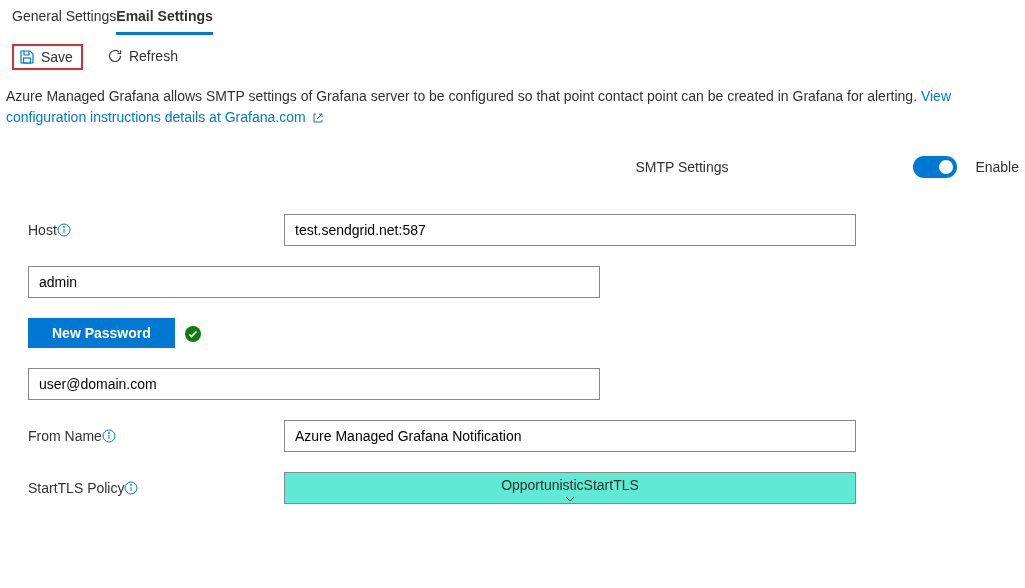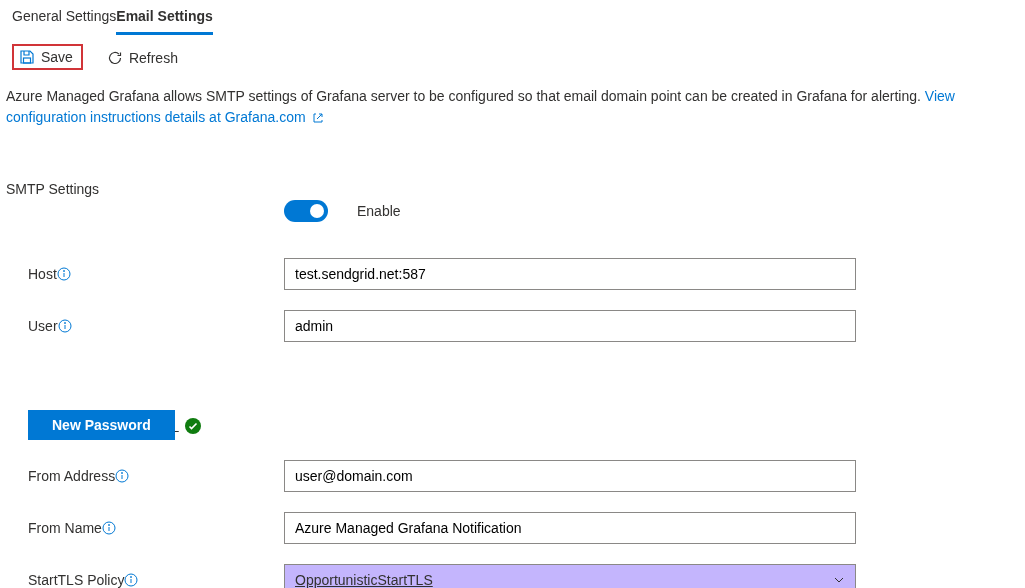--- a/index.html
+++ b/index.html
@@ -29,21 +29,21 @@
       content: "";
       position: absolute;
       left: 0; right: 0; bottom: -1px;
       height: 3px;
       background: #0078d4;
     }
     .toolbar {
       display: flex;
       gap: 18px;
       padding: 10px 12px;
-      align-items: flex-end;
+      align-items: flex-start;
     }
     .toolbar-btn {
       display: inline-flex;
       align-items: center;
       gap: 6px;
       cursor: pointer;
       font-size: 14px;
       padding: 4px 6px;
     }
     .save-highlight {
@@ -71,20 +71,21 @@
       vertical-align: -2px;
       margin-left: 2px;
     }
     .section {
       padding: 28px 6px 0 6px;
     }
     .section-header {
       display: flex;
       align-items: center;
       margin-bottom: 36px;
+      justify-content: flex-end;
     }
     .section-header .lbl {
       width: 278px;
     }
     .field-row {
       display: flex;
       align-items: center;
       padding-left: 22px;
       margin-bottom: 20px;
     }
@@ -93,49 +94,48 @@
       display: flex;
       align-items: center;
     }
     .info-icon {
       width: 14px; height: 14px;
       display: inline-flex;
     }
     .info-icon svg { width: 14px; height: 14px; }
     .field-control {
       flex: 0 0 572px;
-      text-decoration: underline;
     }
     input[type="text"] {
       width: 100%;
       height: 32px;
       padding: 4px 10px;
       border: 1px solid #8a8886;
       font-family: inherit;
       font-size: 14px;
       outline: none;
     }
     .select {
       width: 100%;
       height: 32px;
       padding: 4px 10px;
       border: 1px solid #8a8886;
       display: flex;
       align-items: center;
       justify-content: space-between;
       cursor: pointer;
-      background: #c4b5fd;
+      background: #5eead4;
+      flex-direction: column;
     }
     .chevron { width: 12px; height: 12px; display: inline-flex; }
     .toggle {
       display: inline-flex;
       align-items: center;
-      gap: 29px;
-      cursor: pointer;
-      margin-top: 44px;
+      gap: 18px;
+      cursor: pointer;
     }
     .toggle-track {
       width: 44px; height: 22px;
       border-radius: 11px;
       position: relative;
       transition: background 0.1s;
     }
     .toggle-track.on { background: #0078d4; }
     .toggle-track.off { background: #fff; border: 1px solid #323130; }
     .toggle-knob {
@@ -150,21 +150,20 @@
     .btn-primary {
       background: #0078d4;
       color: #fff;
       font-weight: 600;
       border: none;
       height: 30px;
       padding: 0 24px;
       cursor: pointer;
       font-size: 14px;
       font-family: inherit;
-      margin-top: 48px;
     }
     .success-badge {
       width: 16px; height: 16px;
       display: inline-flex;
       margin-left: 6px;
       vertical-align: middle;
     }
   </style>
 </head>
 <body>
@@ -190,21 +189,21 @@
       <svg viewBox="0 0 16 16" fill="none" stroke="#323130" stroke-width="1.2">
         <path d="M13.5 8a5.5 5.5 0 1 1-1.6-3.9"></path>
         <path d="M13.5 2.5v3h-3"></path>
       </svg>
     </span>
     <span>Refresh</span>
   </div>
 </div>
 
 <div class="description">
-  <span>Azure Managed Grafana allows SMTP settings of Grafana server to be configured so that email domain point can be created in Grafana for alerting. </span>
+  <span>Azure Managed Grafana allows SMTP settings of Grafana server to be configured so that point contact point can be created in Grafana for alerting. </span>
   <a class="link">
     <span>View configuration instructions details at Grafana.com</span>
     <span class="external-icon">
       <svg width="12" height="12" viewBox="0 0 12 12" fill="none" stroke="#0078d4" stroke-width="1">
         <path d="M4 2H2v8h8V8"></path>
         <path d="M7 2h3v3"></path>
         <path d="M10 2L5 7"></path>
       </svg>
     </span>
   </a>
@@ -231,58 +230,38 @@
             <circle cx="7" cy="4" r="0.5" fill="#0078d4"></circle>
           </svg>
       </span>
     </div>
     <div class="field-control">
       <input type="text" value="test.sendgrid.net:587" style="">
     </div>
   </div>
 
   <div class="field-row">
-    <div class="field-label">
-      <span>User</span>
-      <span class="info-icon">
-        <svg viewBox="0 0 14 14" fill="none" stroke="#0078d4" stroke-width="1">
-            <circle cx="7" cy="7" r="6"></circle>
-            <line x1="7" y1="6" x2="7" y2="10"></line>
-            <circle cx="7" cy="4" r="0.5" fill="#0078d4"></circle>
-          </svg>
-      </span>
-    </div>
     <div class="field-control">
       <input type="text" value="admin" style="">
     </div>
   </div>
 
   <div class="field-row">
     <div class="field-control" style="flex:0 0 auto;">
       <button class="btn-primary">New Password</button>
       <span class="success-badge">
         <svg viewBox="0 0 16 16">
             <circle cx="8" cy="8" r="8" fill="#107c10"></circle>
             <path d="M4.5 8.5l2 2 5-5" stroke="#fff" stroke-width="1.6" fill="none"></path>
           </svg>
       </span>
     </div>
   </div>
 
   <div class="field-row">
-    <div class="field-label">
-      <span>From Address</span>
-      <span class="info-icon">
-        <svg viewBox="0 0 14 14" fill="none" stroke="#0078d4" stroke-width="1">
-            <circle cx="7" cy="7" r="6"></circle>
-            <line x1="7" y1="6" x2="7" y2="10"></line>
-            <circle cx="7" cy="4" r="0.5" fill="#0078d4"></circle>
-          </svg>
-      </span>
-    </div>
     <div class="field-control">
       <input type="text" value="user@domain.com" style="">
     </div>
   </div>
 
   <div class="field-row">
     <div class="field-label">
       <span>From Name</span>
       <span class="info-icon">
         <svg viewBox="0 0 14 14" fill="none" stroke="#0078d4" stroke-width="1">

